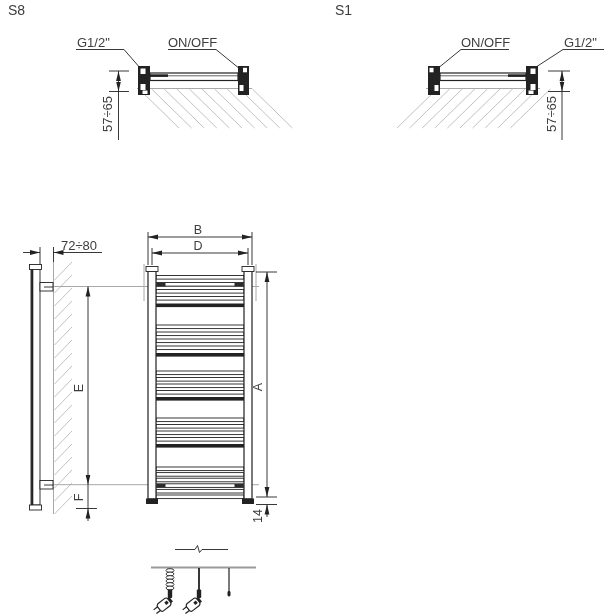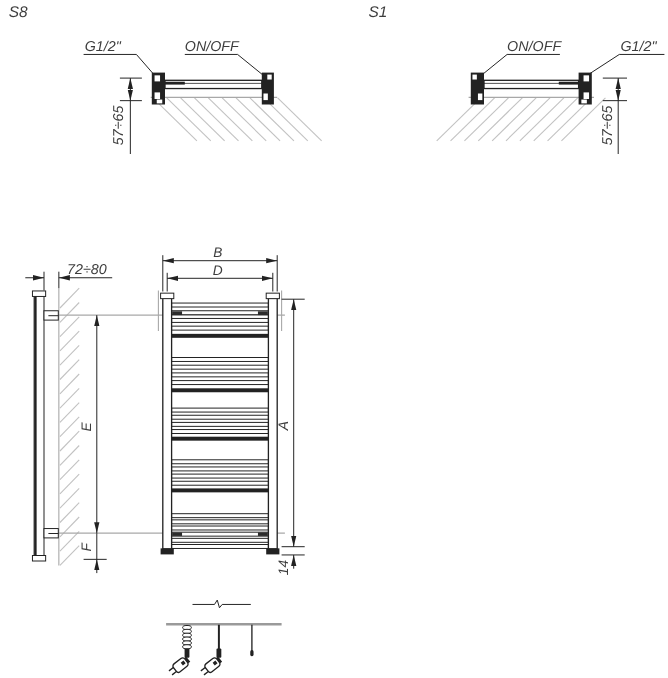--- a/index.html
+++ b/index.html
@@ -1,17 +1,17 @@
 <!DOCTYPE html>
 <html style="--ink: #222222; --ref: #a8a8a8; --hatch: #c2c2c2; --text: #3d3d3d;"><head>
 <meta charset="utf-8">
 <style>
   :root{ --ink:#222222; --ref:#a8a8a8; --hatch:#c2c2c2; --text:#3d3d3d; --paper:#ffffff; }
   html,body{margin:0;padding:0;background:var(--paper);}
-  .stage{position:relative;width:604px;height:616px;background:var(--paper);overflow:hidden;font-style:italic;}
+  .stage{position:relative;width:604px;height:616px;background:var(--paper);overflow:hidden;}
   svg{display:block}
   text{font-family:"Liberation Sans","DejaVu Sans",sans-serif;fill:var(--text);}
   .t14{font-size:14px;}
   .t13{font-size:13px;}
   .t12{font-size:12.5px;}
   .ink{stroke:var(--ink);fill:none;}
   .w12{stroke-width:1.2;}
   .w09{stroke-width:.9;}
   .w22{stroke-width:2.2;}
   .ink-f{fill:var(--ink);stroke:none;}

